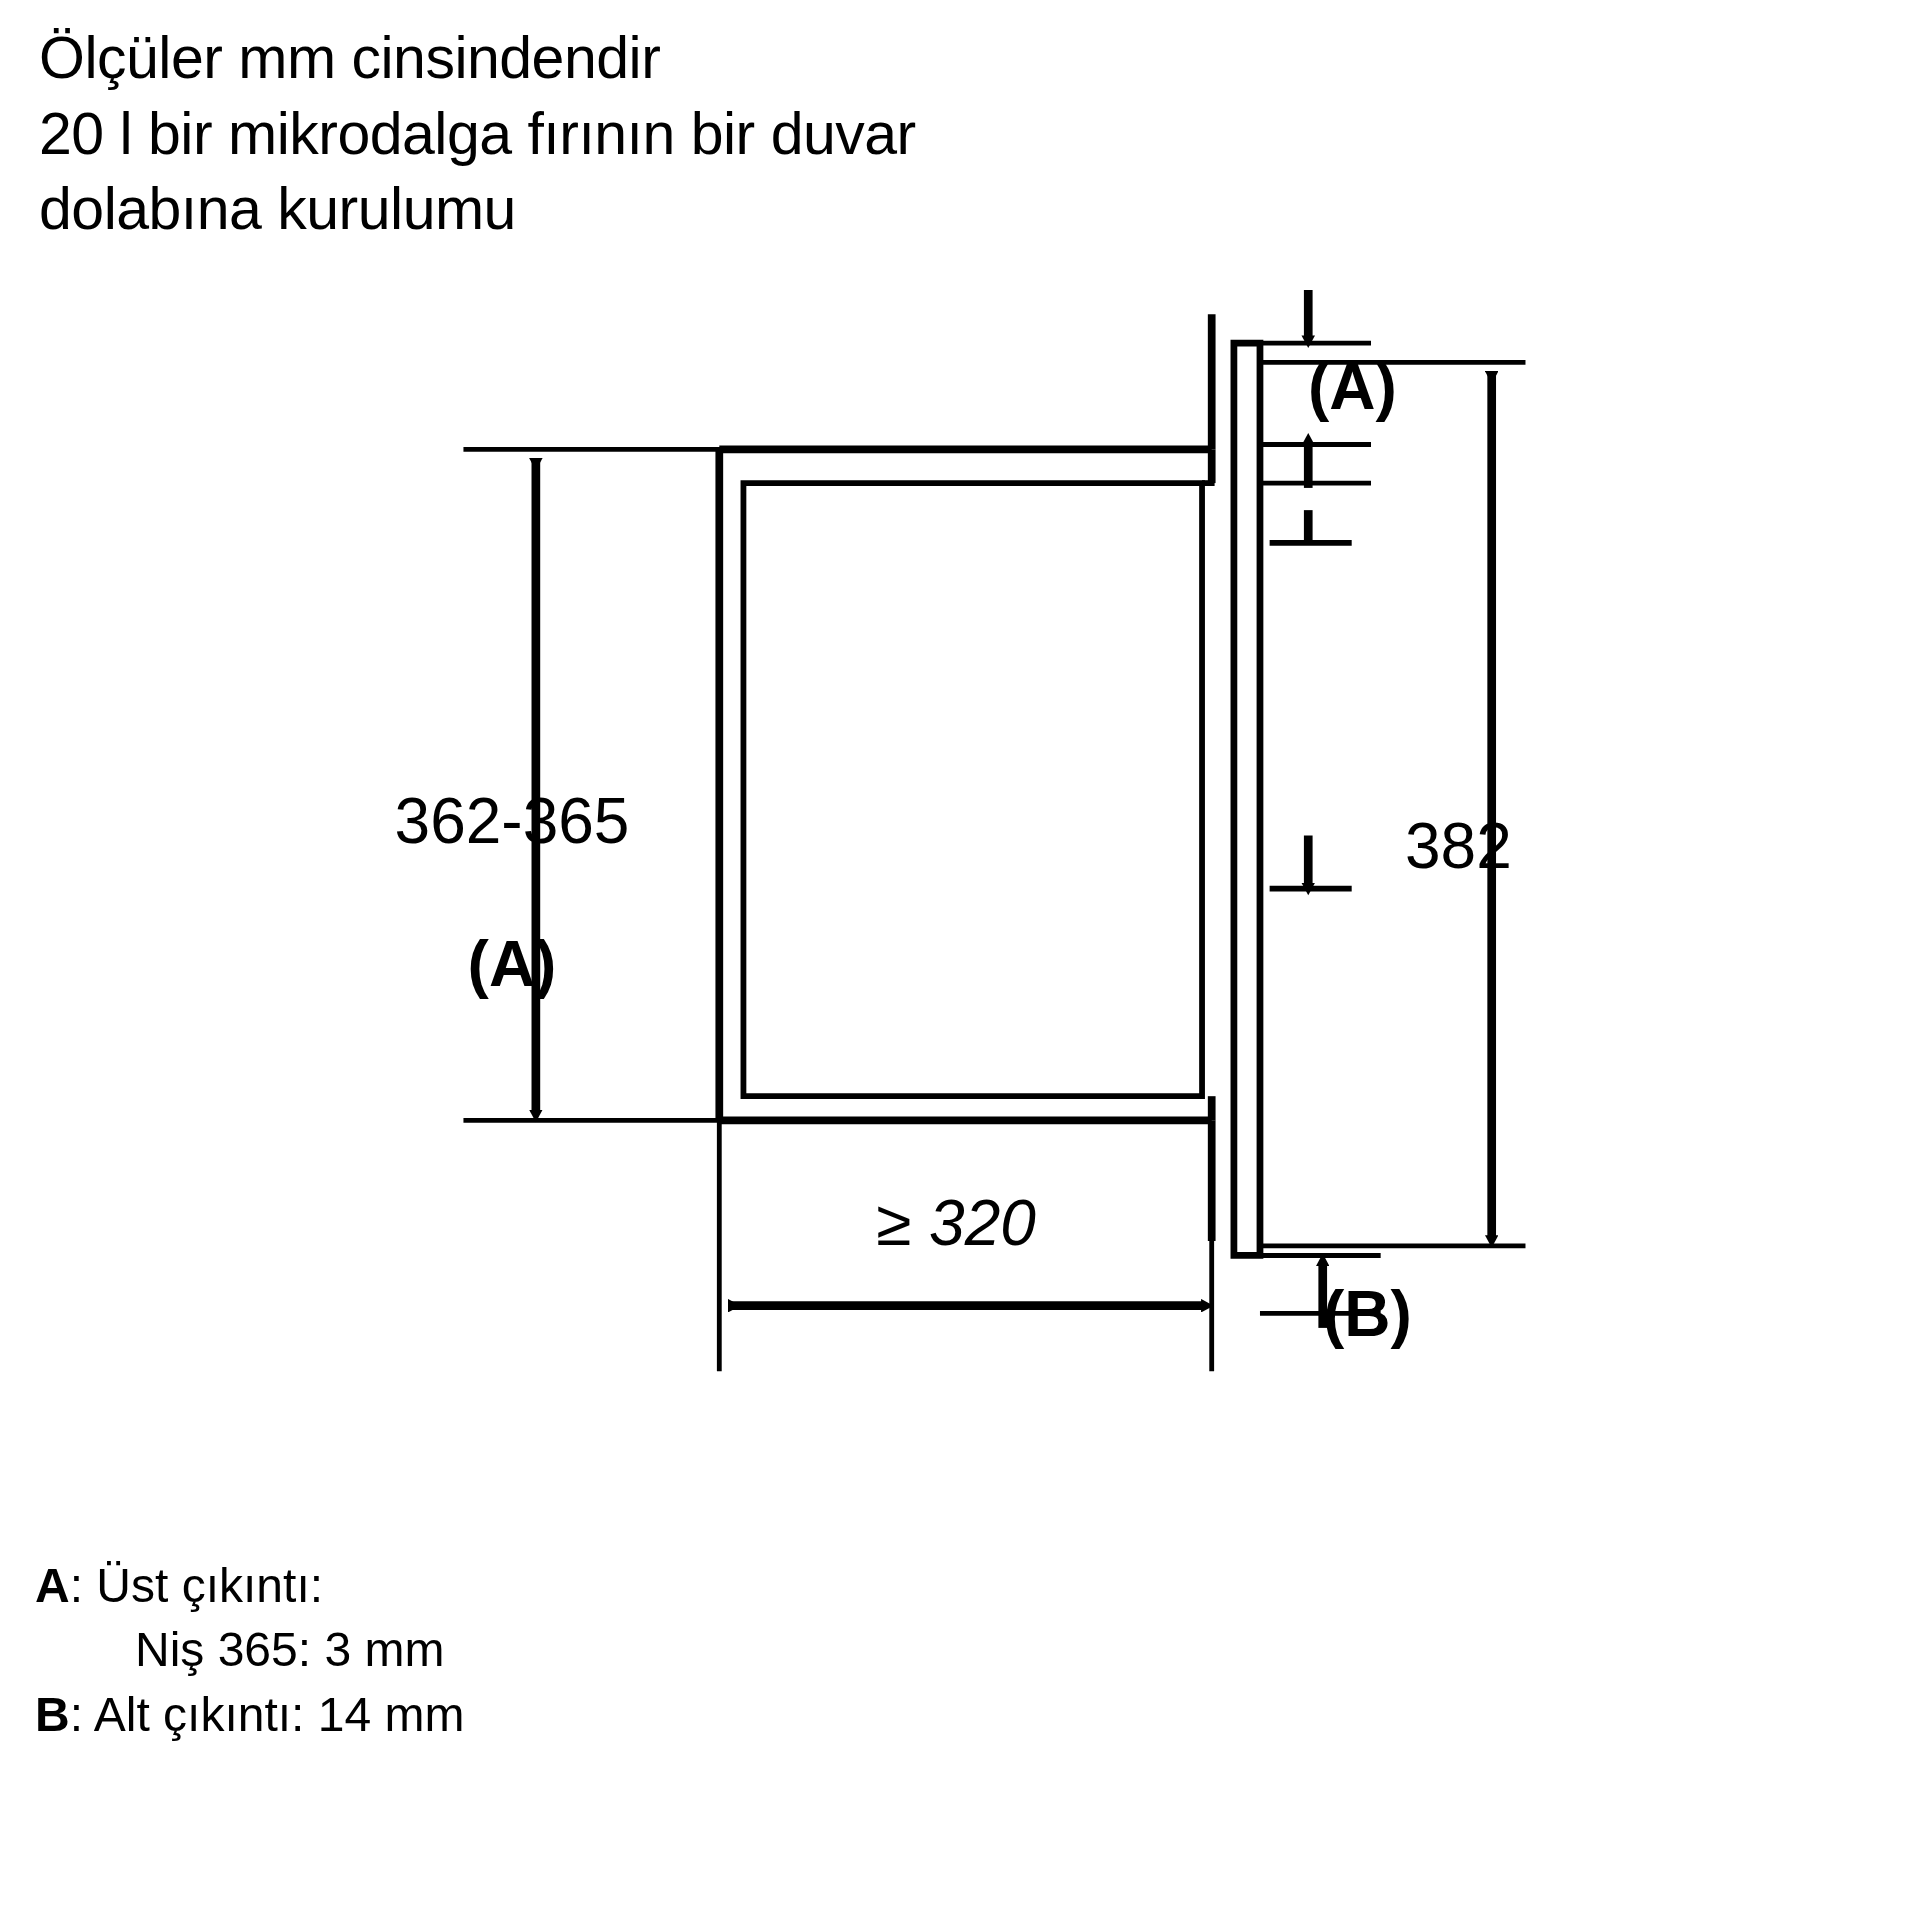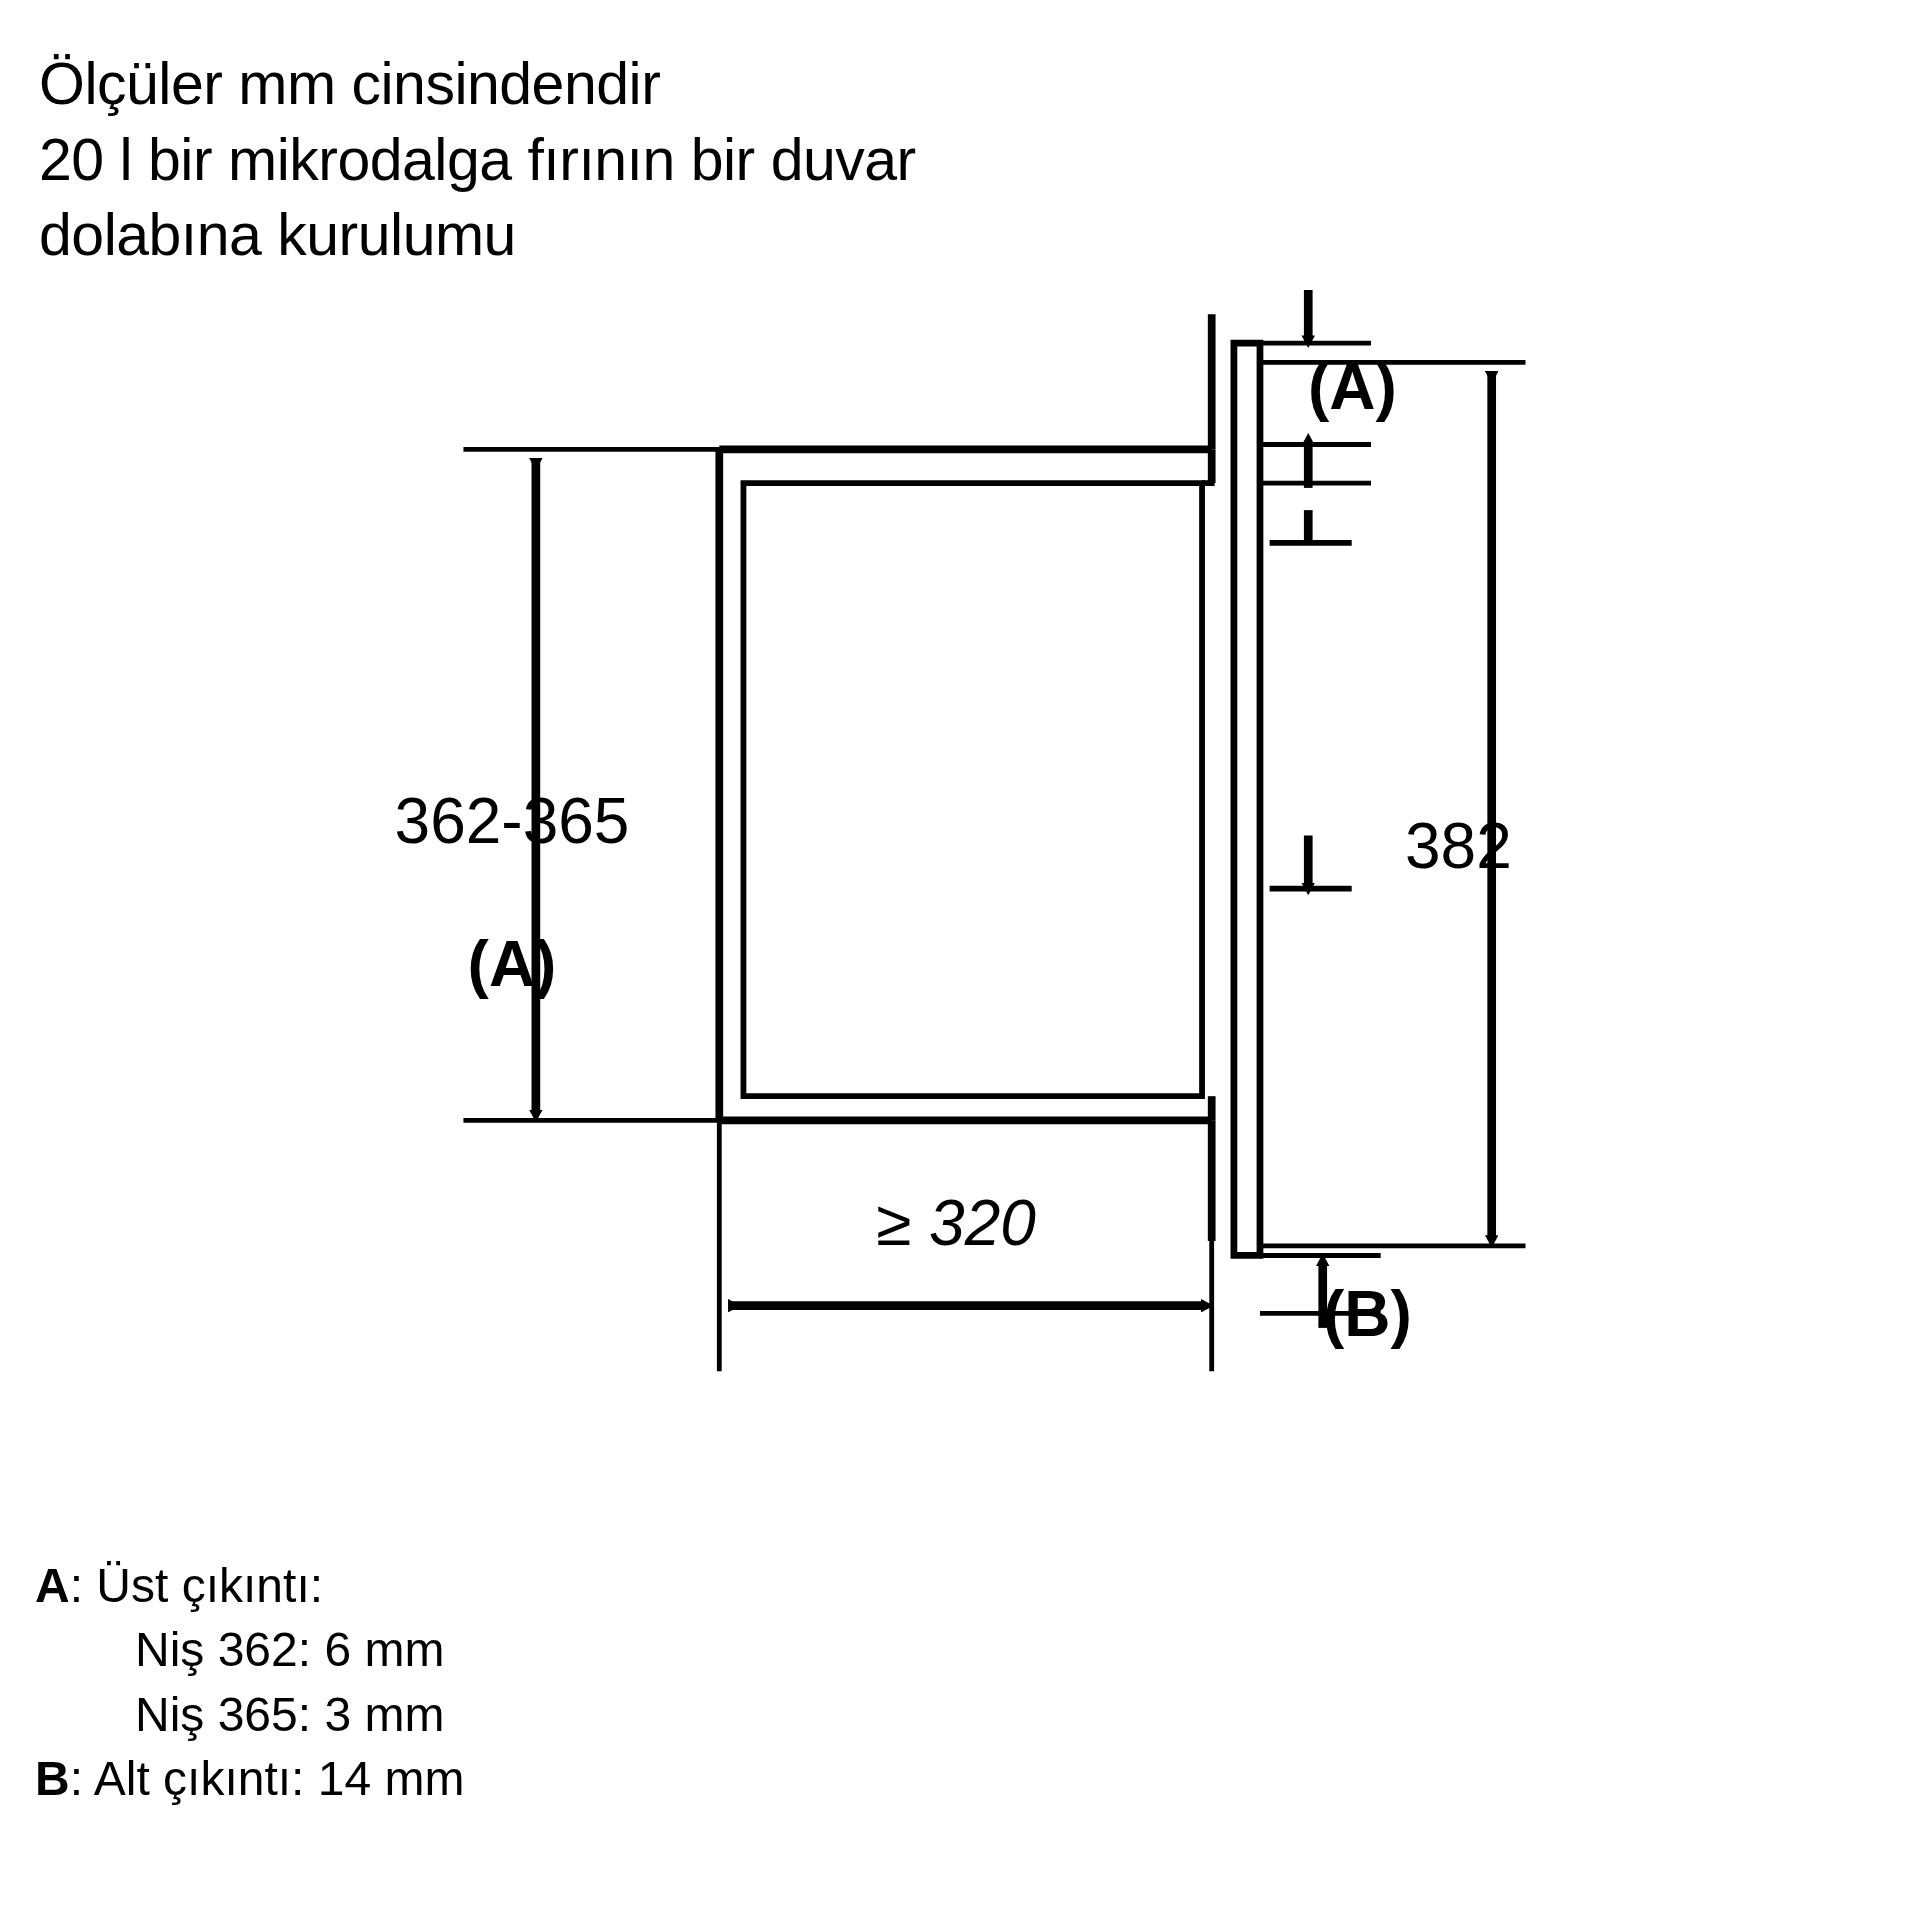--- a/index.html
+++ b/index.html
@@ -25,21 +25,20 @@
   .heading {
     position: absolute;
     left: 39px;
     top: 21px;
     width: 1448px;
     font-size: 59px;
     line-height: 1.28;
     font-weight: 400;
     letter-spacing: -0.5px;
     white-space: pre-line;
-    margin-top: 26px;
   }
   
   .drawing {
     position: absolute;
     left: 0;
     top: 290px;
     width: 1931px;
     height: 1091px;
   }
   
@@ -198,19 +197,18 @@
   <div class="dim-label" id="dim-height-right">382</div>
 
   <div class="dim-label" id="dim-width-bottom">≥ 320</div>
 
   <div class="dim-label" id="label-a-top">(A)</div>
 
   <div class="dim-label" id="label-b-bottom">(B)</div>
 
   <div class="legend">
     <div class="legend-row"><span class="legend-key">A</span><span>: Üst çıkıntı:</span></div>
-    <div class="legend-row"><span class="legend-indent"></span><span>Niş 362: 6 mm</span></div>
     <div class="legend-row"><span class="legend-indent"></span><span>Niş 365: 3 mm</span></div>
     <div class="legend-row"><span class="legend-key">B</span><span>: Alt çıkıntı: 14 mm</span></div>
   </div>
 
 </div>
 
 
 </body></html>

